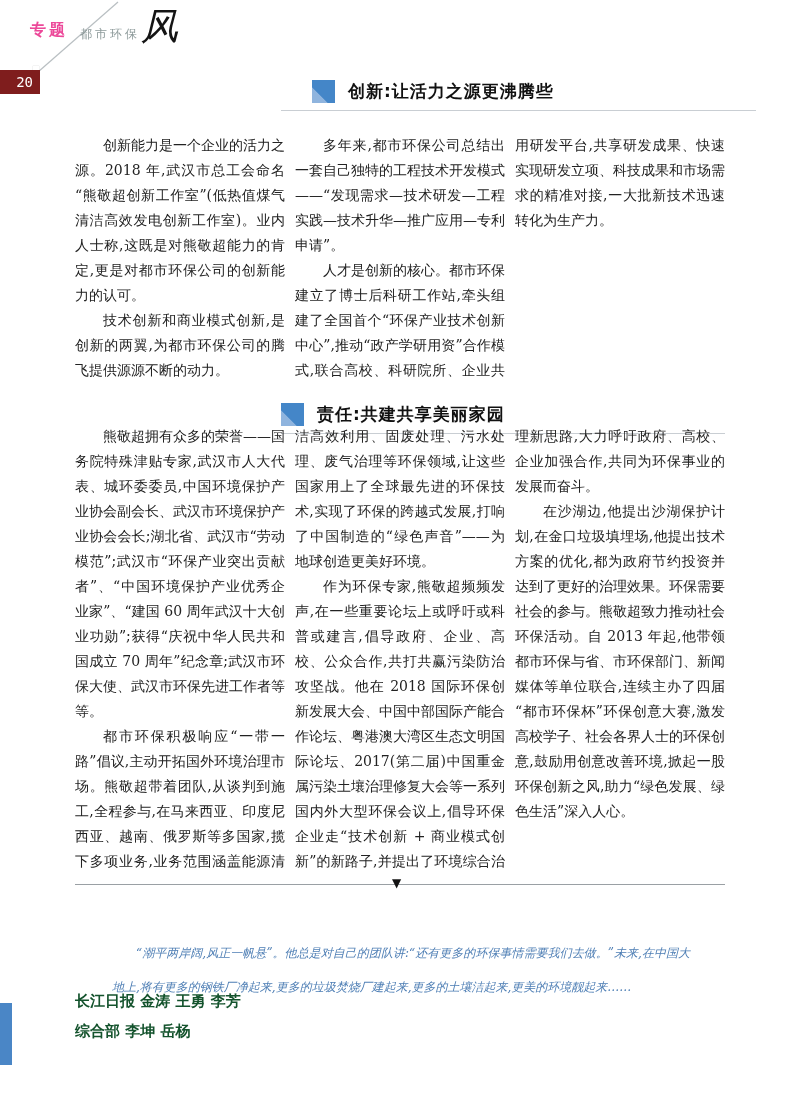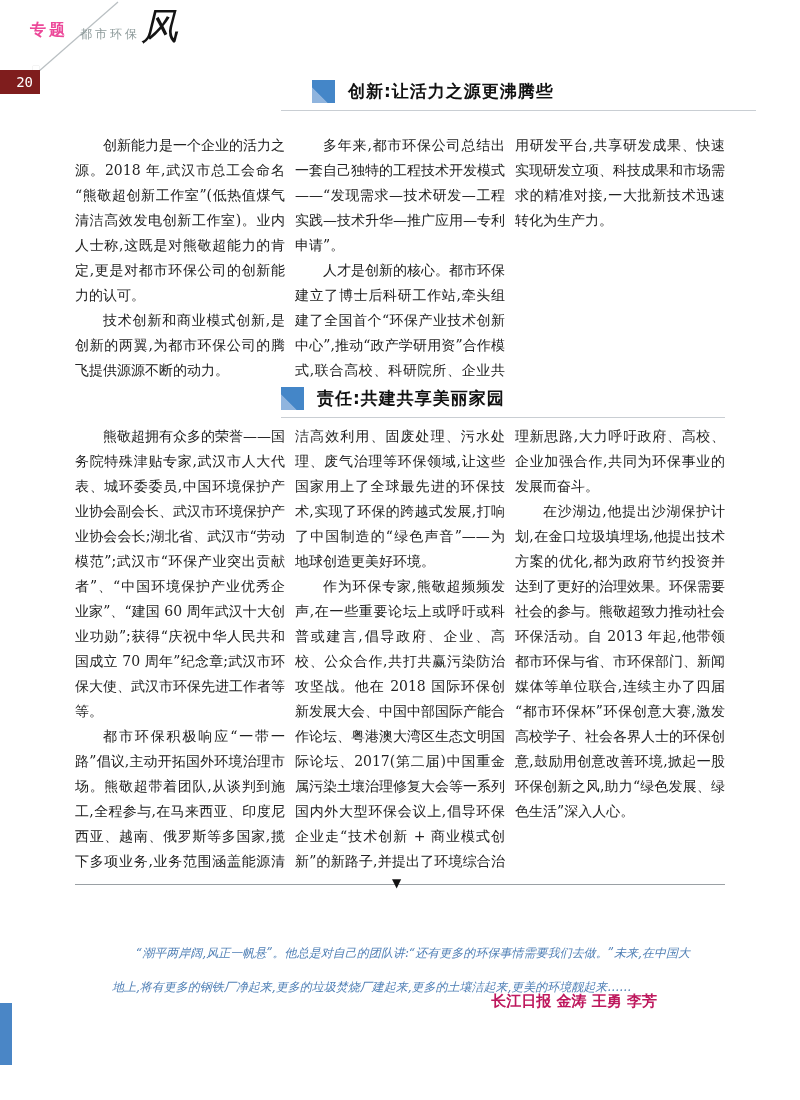--- a/index.html
+++ b/index.html
@@ -39,21 +39,21 @@
     position:absolute;left:33px;top:66px;width:6px;height:6px;
     background:#ffffff;box-shadow:0 0 1px rgba(0,0,0,.25);
   }
   
   .section-header{
     position:absolute;left:281px;width:444px;
     display:flex;align-items:center;gap:13px;
     border-bottom:1px solid #c9ced3;padding-bottom:7px;
   }
   .section-header.s1{top:80px;padding-left:31px;}
-  .section-header.s2{top:387px;}
+  .section-header.s2{top:403px;}
   .section-marker{
     width:23px;height:23px;flex:0 0 23px;
     background:linear-gradient(45deg,#8fb4de 0 34%,#4486c8 35%);
   }
   .section-title{
     font-family:"DejaVu Sans", sans-serif;
     font-weight:bold;font-size:17px;color:#111;letter-spacing:1px;
   }
   
   .col-body{
@@ -77,23 +77,22 @@
     font-family:"DejaVu Sans", sans-serif;
   }
   .pull-quote{
     position:absolute;left:112px;top:936px;width:578px;
     font-family:"DejaVu Serif", serif;font-style:italic;
     font-size:12px;line-height:34px;color:#4f7fb5;
     text-align:justify;text-indent:2em;
   }
   .credits{
     position:absolute;left:75px;top:986px;width:582px;
-    text-align:right;
     font-family:"DejaVu Sans", sans-serif;
-    font-weight:bold;font-size:15px;line-height:30px;color:#be185d;
+    font-weight:bold;font-size:15px;line-height:30px;color:#14532d;
   }
   .accent-bar{
     position:absolute;left:0;top:1003px;width:12px;height:62px;
     background:#4a86c6;
   }
 </style>
 </head>
 <body>
 
 <div class="kicker">专题</div>
@@ -127,14 +126,15 @@
   <p>作为环保专家,熊敬超频频发声,在一些重要论坛上或呼吁或科普或建言,倡导政府、企业、高校、公众合作,共打共赢污染防治攻坚战。他在 2018 国际环保创新发展大会、中国中部国际产能合作论坛、粤港澳大湾区生态文明国际论坛、2017(第二届)中国重金属污染土壤治理修复大会等一系列国内外大型环保会议上,倡导环保企业走“技术创新 + 商业模式创新”的新路子,并提出了环境综合治理新思路,大力呼吁政府、高校、企业加强合作,共同为环保事业的发展而奋斗。</p>
   <p>在沙湖边,他提出沙湖保护计划,在金口垃圾填埋场,他提出技术方案的优化,都为政府节约投资并达到了更好的治理效果。环保需要社会的参与。熊敬超致力推动社会环保活动。自 2013 年起,他带领都市环保与省、市环保部门、新闻媒体等单位联合,连续主办了四届“都市环保杯”环保创意大赛,激发高校学子、社会各界人士的环保创意,鼓励用创意改善环境,掀起一股环保创新之风,助力“绿色发展、绿色生活”深入人心。</p>
 
 </div>
 
 <div class="divider"></div>
 <div class="divider-triangle">▼</div>
 <div class="pull-quote">“潮平两岸阔,风正一帆悬”。他总是对自己的团队讲:“还有更多的环保事情需要我们去做。”未来,在中国大地上,将有更多的钢铁厂净起来,更多的垃圾焚烧厂建起来,更多的土壤洁起来,更美的环境靓起来……</div>
 <div class="credits">
   <div>长江日报 金涛 王勇 李芳</div>
+  <div>综合部 李坤 岳杨</div>
 </div>
 <div class="accent-bar"></div>
 
 </body></html>

